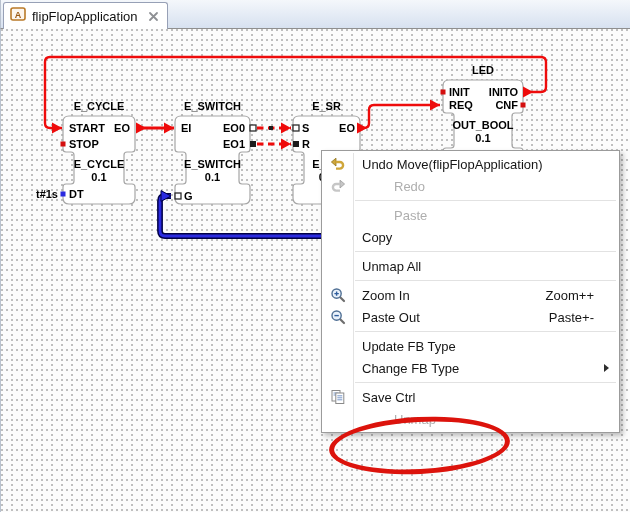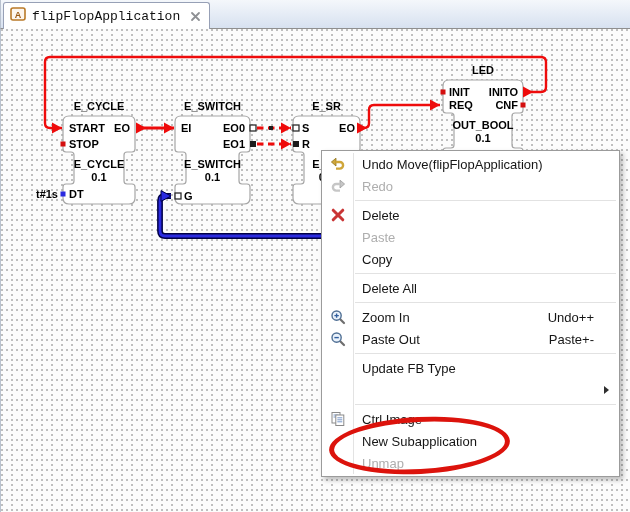--- a/index.html
+++ b/index.html
@@ -6,38 +6,38 @@
   .screen{position:relative;width:630px;height:512px;overflow:hidden;
           font-family:"Liberation Sans",sans-serif;background:#fff;}
   
   .tabbar{position:absolute;left:0;top:0;right:0;height:29px;z-index:6;
           background:linear-gradient(#f4f7fb,#d7e1f0);
           border-bottom:1px solid #8f8f8f;border-left:1px solid #b9c2cf;box-sizing:border-box;}
   .tab{position:absolute;left:2px;top:2px;height:27px;box-sizing:border-box;
        display:flex;align-items:center;gap:6px;padding:0 8px 0 6px;
        background:#fff;border:1px solid #97a0b6;border-bottom:none;
        border-radius:3px 3px 0 0;}
-  .tab-label{font-size:13px;color:#101010;white-space:nowrap;font-family:Liberation Mono, monospace;}
+  .tab-label{font-size:13px;color:#101010;white-space:nowrap;}
   .tab-close{display:flex;align-items:center;margin-left:4px;cursor:default;}
   
   .canvas{position:absolute;left:0;top:29px;right:0;bottom:0;background:#fcfcfc;
           border-left:1px solid #b9c2cf;box-sizing:border-box;
           background-image:
             radial-gradient(circle at 1px 1px,#bfbfbf 0.9px,transparent 1.1px),
             radial-gradient(circle at 1px 1px,#bfbfbf 0.9px,transparent 1.1px);
           background-size:5px 10px,10px 5px;}
   svg.diagram{position:absolute;left:0;top:0;z-index:2;}
   .fbt{font-family:"Liberation Sans",sans-serif;font-size:11px;font-weight:bold;fill:#000;}
   
   .menu{position:absolute;z-index:10;background:#fff;border:1px solid #9b9b9b;
         box-shadow:3px 3px 5px rgba(0,0,0,.25);padding:2px 1px;box-sizing:border-box;}
   .menu::before{content:"";position:absolute;left:31px;top:2px;bottom:2px;width:1px;background:#e3e3e3;}
   .menu-item{position:relative;height:22px;display:flex;align-items:center;
              font-size:13px;color:#161616;white-space:nowrap;}
-  .menu-item.disabled{color:#aeaeae;}
+  .menu-item.disabled{color:#aeaeae;gap:32px;}
   .mi-icon{width:29px;flex:none;display:flex;align-items:center;justify-content:center;}
   .mi-label{margin-left:10px;}
   .mi-shortcut{margin-left:auto;margin-right:24px;}
   .mi-arrow{position:absolute;right:9px;top:7px;width:0;height:0;
             border-left:5px solid #2e2e2e;border-top:4px solid transparent;border-bottom:4px solid transparent;}
   .menu-sep{height:1px;background:#e2e2e2;margin:3px 2px 3px 32px;}
   
   .annotation-ellipse{position:absolute;z-index:12;border-radius:50%;background:transparent;pointer-events:none;}
 </style>
 </head>
@@ -158,88 +158,77 @@
       <div class="menu-item disabled">
         <span class="mi-icon">
           <svg width="16" height="16" viewBox="0 0 16 16">
             <path d="M10 2.2 L10 10 L14.6 6 Z" fill="#c6c6c6" stroke="#9d9d9d" stroke-width="0.8"></path>
             <path d="M10.5 6 H6.2 A3.3 3.3 0 0 0 6.2 12.6 H10" fill="none" stroke="#c6c6c6" stroke-width="2.4"></path>
           </svg>
         </span>
         <span class="mi-label">Redo</span>
       </div>
       <div class="menu-sep"></div>
-      <div class="menu-item">
-        <span class="mi-icon">
-          <svg width="16" height="16" viewBox="0 0 16 16">
-            <path d="M3.2 3.2 L12.8 12.8 M12.8 3.2 L3.2 12.8" stroke="#c93434" stroke-width="3" stroke-linecap="round"></path>
-          </svg>
-        </span>
-        <span class="mi-label">Delete</span>
-      </div>
       <div class="menu-item disabled">
         <span class="mi-icon"></span>
         <span class="mi-label">Paste</span>
       </div>
       <div class="menu-item">
         <span class="mi-icon"></span>
         <span class="mi-label">Copy</span>
       </div>
       <div class="menu-sep"></div>
       <div class="menu-item">
         <span class="mi-icon"></span>
-        <span class="mi-label">Delete All</span>
+        <span class="mi-label">Unmap All</span>
       </div>
       <div class="menu-sep"></div>
       <div class="menu-item">
         <span class="mi-icon">
           <svg width="16" height="16" viewBox="0 0 16 16">
             <line x1="10.2" y1="10.2" x2="14" y2="14" stroke="#6e6e6e" stroke-width="2.2" stroke-linecap="round"></line>
             <circle cx="6.6" cy="6.6" r="4.6" fill="#eaf2fb" stroke="#4f6f94" stroke-width="1.4"></circle>
             <path d="M6.6 4.4 V8.8 M4.4 6.6 H8.8" stroke="#2f5e9e" stroke-width="1.4"></path>
           </svg>
         </span>
         <span class="mi-label">Zoom In</span>
-        <span class="mi-shortcut">Undo++</span>
+        <span class="mi-shortcut">Zoom++</span>
       </div>
       <div class="menu-item">
         <span class="mi-icon">
           <svg width="16" height="16" viewBox="0 0 16 16">
             <line x1="10.2" y1="10.2" x2="14" y2="14" stroke="#6e6e6e" stroke-width="2.2" stroke-linecap="round"></line>
             <circle cx="6.6" cy="6.6" r="4.6" fill="#eaf2fb" stroke="#4f6f94" stroke-width="1.4"></circle>
             <path d="M4.4 6.6 H8.8" stroke="#2f5e9e" stroke-width="1.4"></path>
           </svg>
         </span>
         <span class="mi-label">Paste Out</span>
         <span class="mi-shortcut">Paste+-</span>
       </div>
       <div class="menu-sep"></div>
       <div class="menu-item">
         <span class="mi-icon"></span>
         <span class="mi-label">Update FB Type</span>
       </div>
       <div class="menu-item">
         <span class="mi-icon"></span>
+        <span class="mi-label">Change FB Type</span>
         <span class="mi-arrow"></span>
       </div>
       <div class="menu-sep"></div>
       <div class="menu-item">
         <span class="mi-icon">
           <svg width="16" height="16" viewBox="0 0 16 16">
             <rect x="2" y="1.5" width="8" height="10.5" fill="#fff" stroke="#8a8a8a"></rect>
             <path d="M3.5 4 H8.5 M3.5 6 H8.5" stroke="#7a98c8"></path>
             <rect x="5.8" y="4" width="8" height="10.5" fill="#fff" stroke="#8a8a8a"></rect>
             <path d="M7.3 6.8 H12.3 M7.3 8.8 H12.3 M7.3 10.8 H12.3" stroke="#7a98c8"></path>
           </svg>
         </span>
-        <span class="mi-label">Ctrl Image</span>
-      </div>
-      <div class="menu-item">
-        <span class="mi-icon"></span>
-        <span class="mi-label">New Subapplication</span>
+        <span class="mi-label">Save Ctrl</span>
       </div>
       <div class="menu-item disabled">
         <span class="mi-icon"></span>
         <span class="mi-label">Unmap</span>
       </div>
     </div>
 
   <div class="annotation-ellipse" id="annotation" style="left: 329px; top: 417px; width: 171px; height: 47px; border: 5px solid rgb(220, 19, 12); transform: rotate(-3deg);"></div>
 </div>
 

